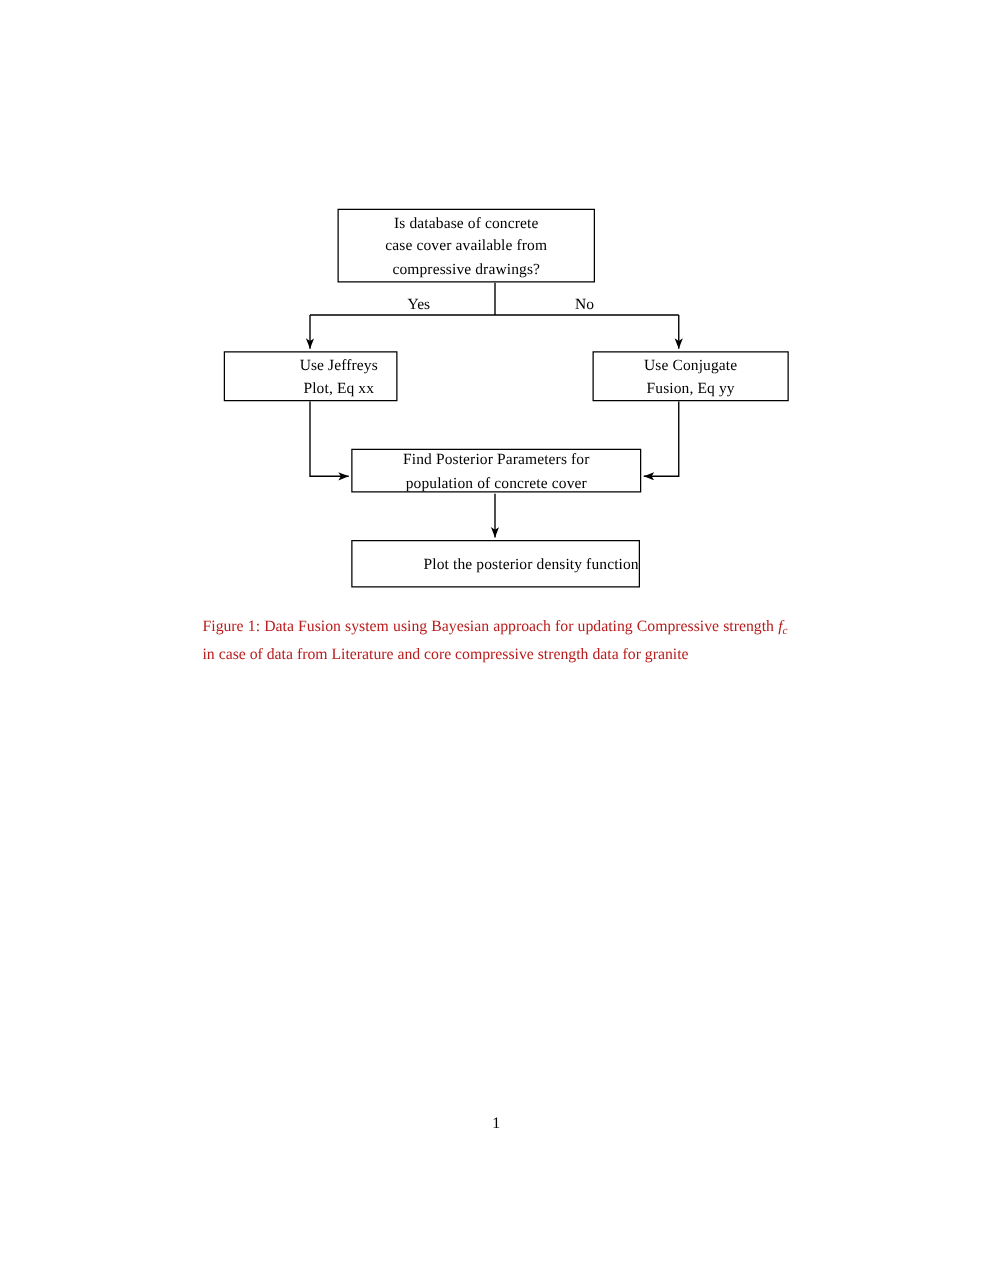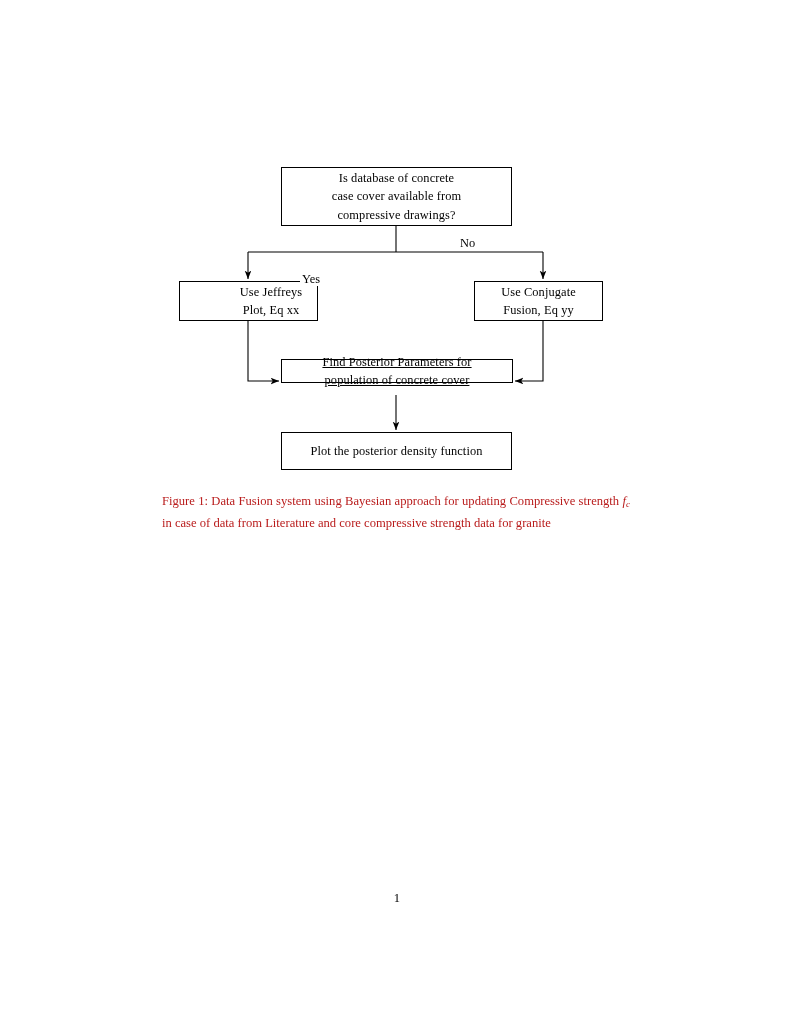--- a/index.html
+++ b/index.html
@@ -49,36 +49,36 @@
     line-height: 18.4px;
     letter-spacing: 0.1px;
     z-index: 2;
   }
   .node-box .line {
     display: block;
     white-space: nowrap;
   }
 
   
-  #node-question   { left: 281px; top: 167px; width: 231px; height: 59px; text-align: center; }
+  #node-question   { left: 270px; top: 167px; width: 206px; height: 59px; text-align: center; }
   #node-jeffreys   { left: 179px; top: 281px; width: 139px; height: 40px; padding-left: 45px; }
-  #node-conjugate  { left: 474px; top: 281px; width: 129px; height: 40px; }
-  #node-posterior  { left: 281px; top: 359px; width: 232px; height: 24px; text-decoration: underline; }
-  #node-plot       { left: 281px; top: 432px; width: 231px; height: 38px; }
+  #node-conjugate  { left: 474px; top: 281px; width: 157px; height: 40px; }
+  #node-posterior  { left: 281px; top: 359px; width: 232px; height: 35px; }
+  #node-plot       { left: 281px; top: 432px; width: 231px; height: 38px; align-items: flex-end; }
 
   .edge-label {
     position: absolute;
     font-size: 12.4px;
     line-height: 14px;
     white-space: nowrap;
     z-index: 3;
     background: #ffffff;
     padding: 0 2px;
   }
-  #label-yes { left: 300px; top: 236px; margin-top: 36px; }
+  #label-yes { left: 324px; top: 236px; }
   #label-no  { left: 458px; top: 236px; }
 
   
   #caption {
     position: absolute;
     left: 162px;
     top: 492px;
     width: 468px;
     font-size: 12.6px;
     line-height: 19.4px;

